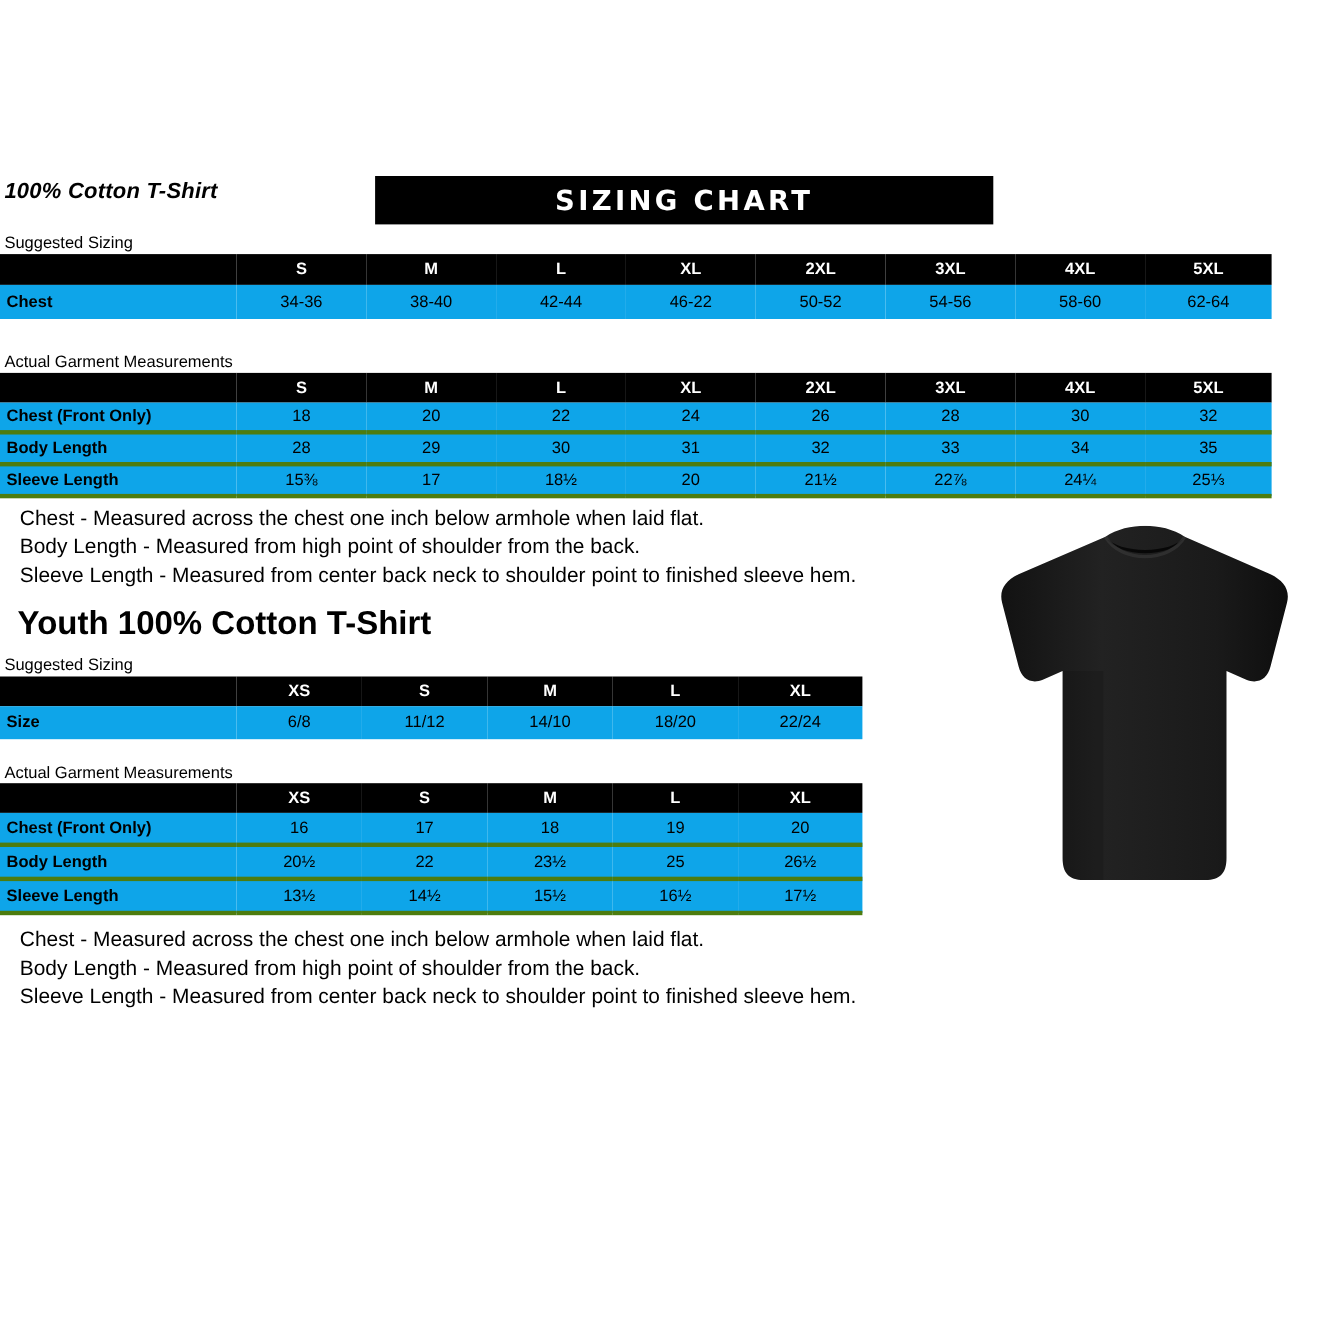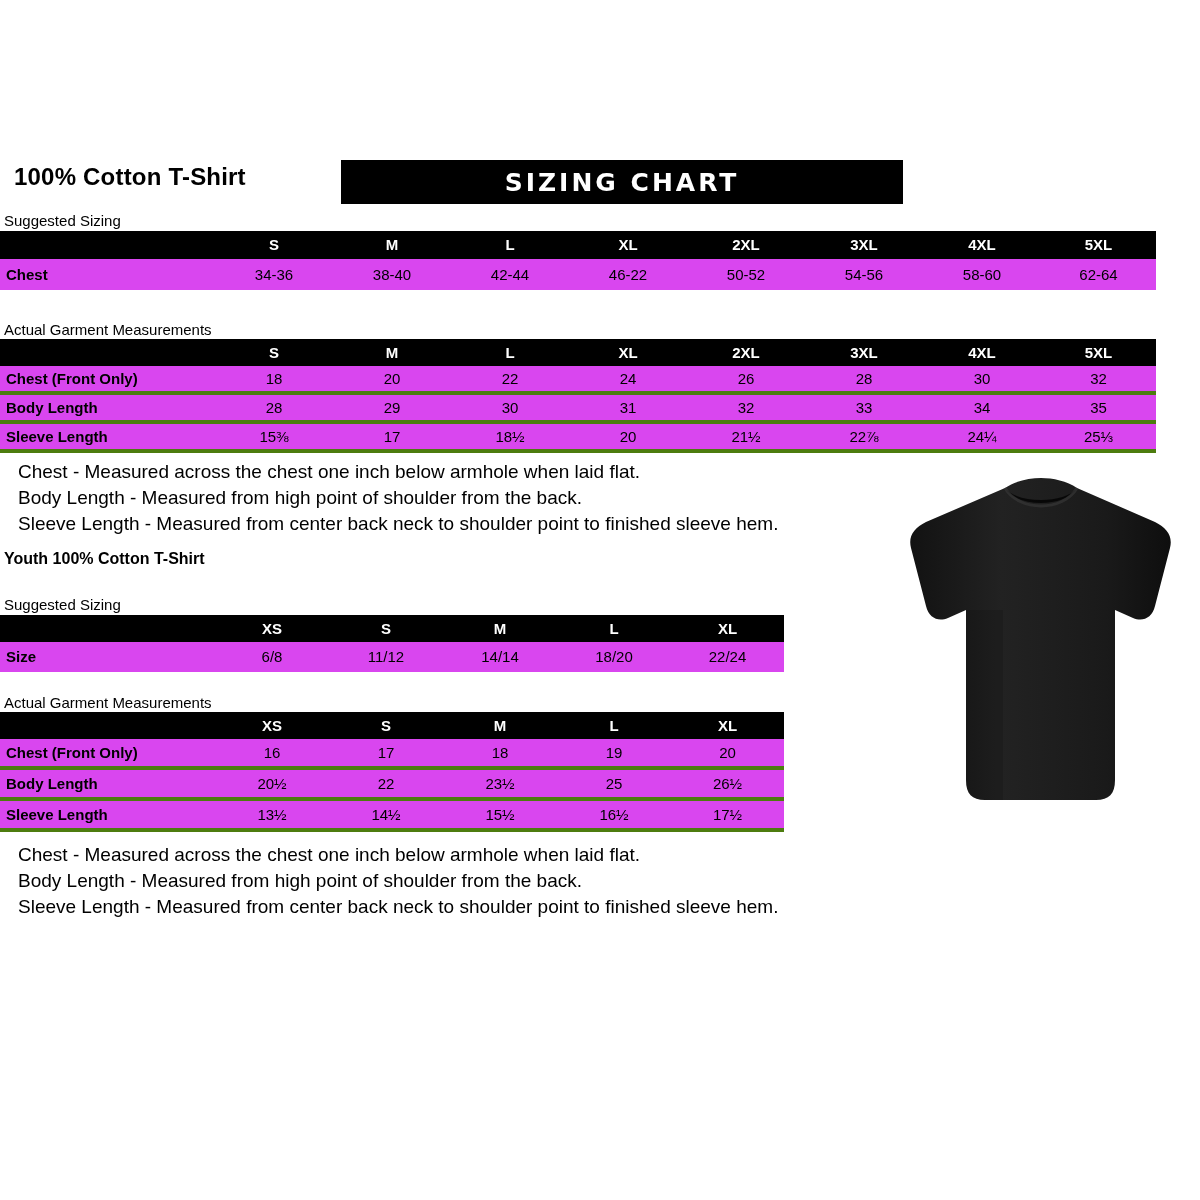--- a/index.html
+++ b/index.html
@@ -20,26 +20,27 @@
     position: absolute;
     left: 0;
     top: 0;
     width: 1200px;
     height: 1200px;
   }
 
   
   .adult-title {
     position: absolute;
-    left: 14px;
+    left: 4px;
     top: 163px;
-    font-size: 24px;
+    font-size: 20px;
     font-weight: 700;
     letter-spacing: 0.2px;
     white-space: nowrap;
+    font-style: italic;
   }
   .sizing-banner {
     position: absolute;
     left: 341px;
     top: 160px;
     width: 562px;
     height: 44px;
     background: #000000;
   }
   .sizing-banner span {
@@ -62,23 +63,23 @@
     font-size: 15px;
   }
   .label-actual-adult {
     position: absolute;
     left: 4px;
     top: 321px;
     font-size: 15px;
   }
   .youth-title {
     position: absolute;
-    left: 4px;
+    left: 16px;
     top: 550px;
-    font-size: 16px;
+    font-size: 30px;
     font-weight: 700;
     white-space: nowrap;
   }
   .label-suggested-youth {
     position: absolute;
     left: 4px;
     top: 596px;
     font-size: 15px;
   }
   .label-actual-youth {
@@ -114,21 +115,21 @@
   table.size-table td.rowhead {
     text-align: left;
     padding-left: 6px;
     font-weight: 700;
   }
   table.size-table thead th.rowhead {
     background: #000000;
     color: #ffffff;
   }
   table.size-table tbody td {
-    background: #d946ef;
+    background: #0ea5e9;
     color: #000000;
     font-weight: 400;
   }
   table.size-table tbody td.rowhead {
     font-weight: 700;
   }
   table.size-table tbody tr.ruled td {
     border-bottom: 4px solid #4d7c0f;
   }
 
@@ -331,21 +332,21 @@
         <th>M</th>
         <th>L</th>
         <th>XL</th>
       </tr>
     </thead>
     <tbody>
       <tr>
         <td class="rowhead">Size</td>
         <td>6/8</td>
         <td>11/12</td>
-        <td>14/14</td>
+        <td>14/10</td>
         <td>18/20</td>
         <td>22/24</td>
       </tr>
     </tbody>
   </table>
 
   <div class="label-actual-youth">Actual Garment Measurements</div>
 
   <table class="size-table" id="youth-actual-table">
     <colgroup>

